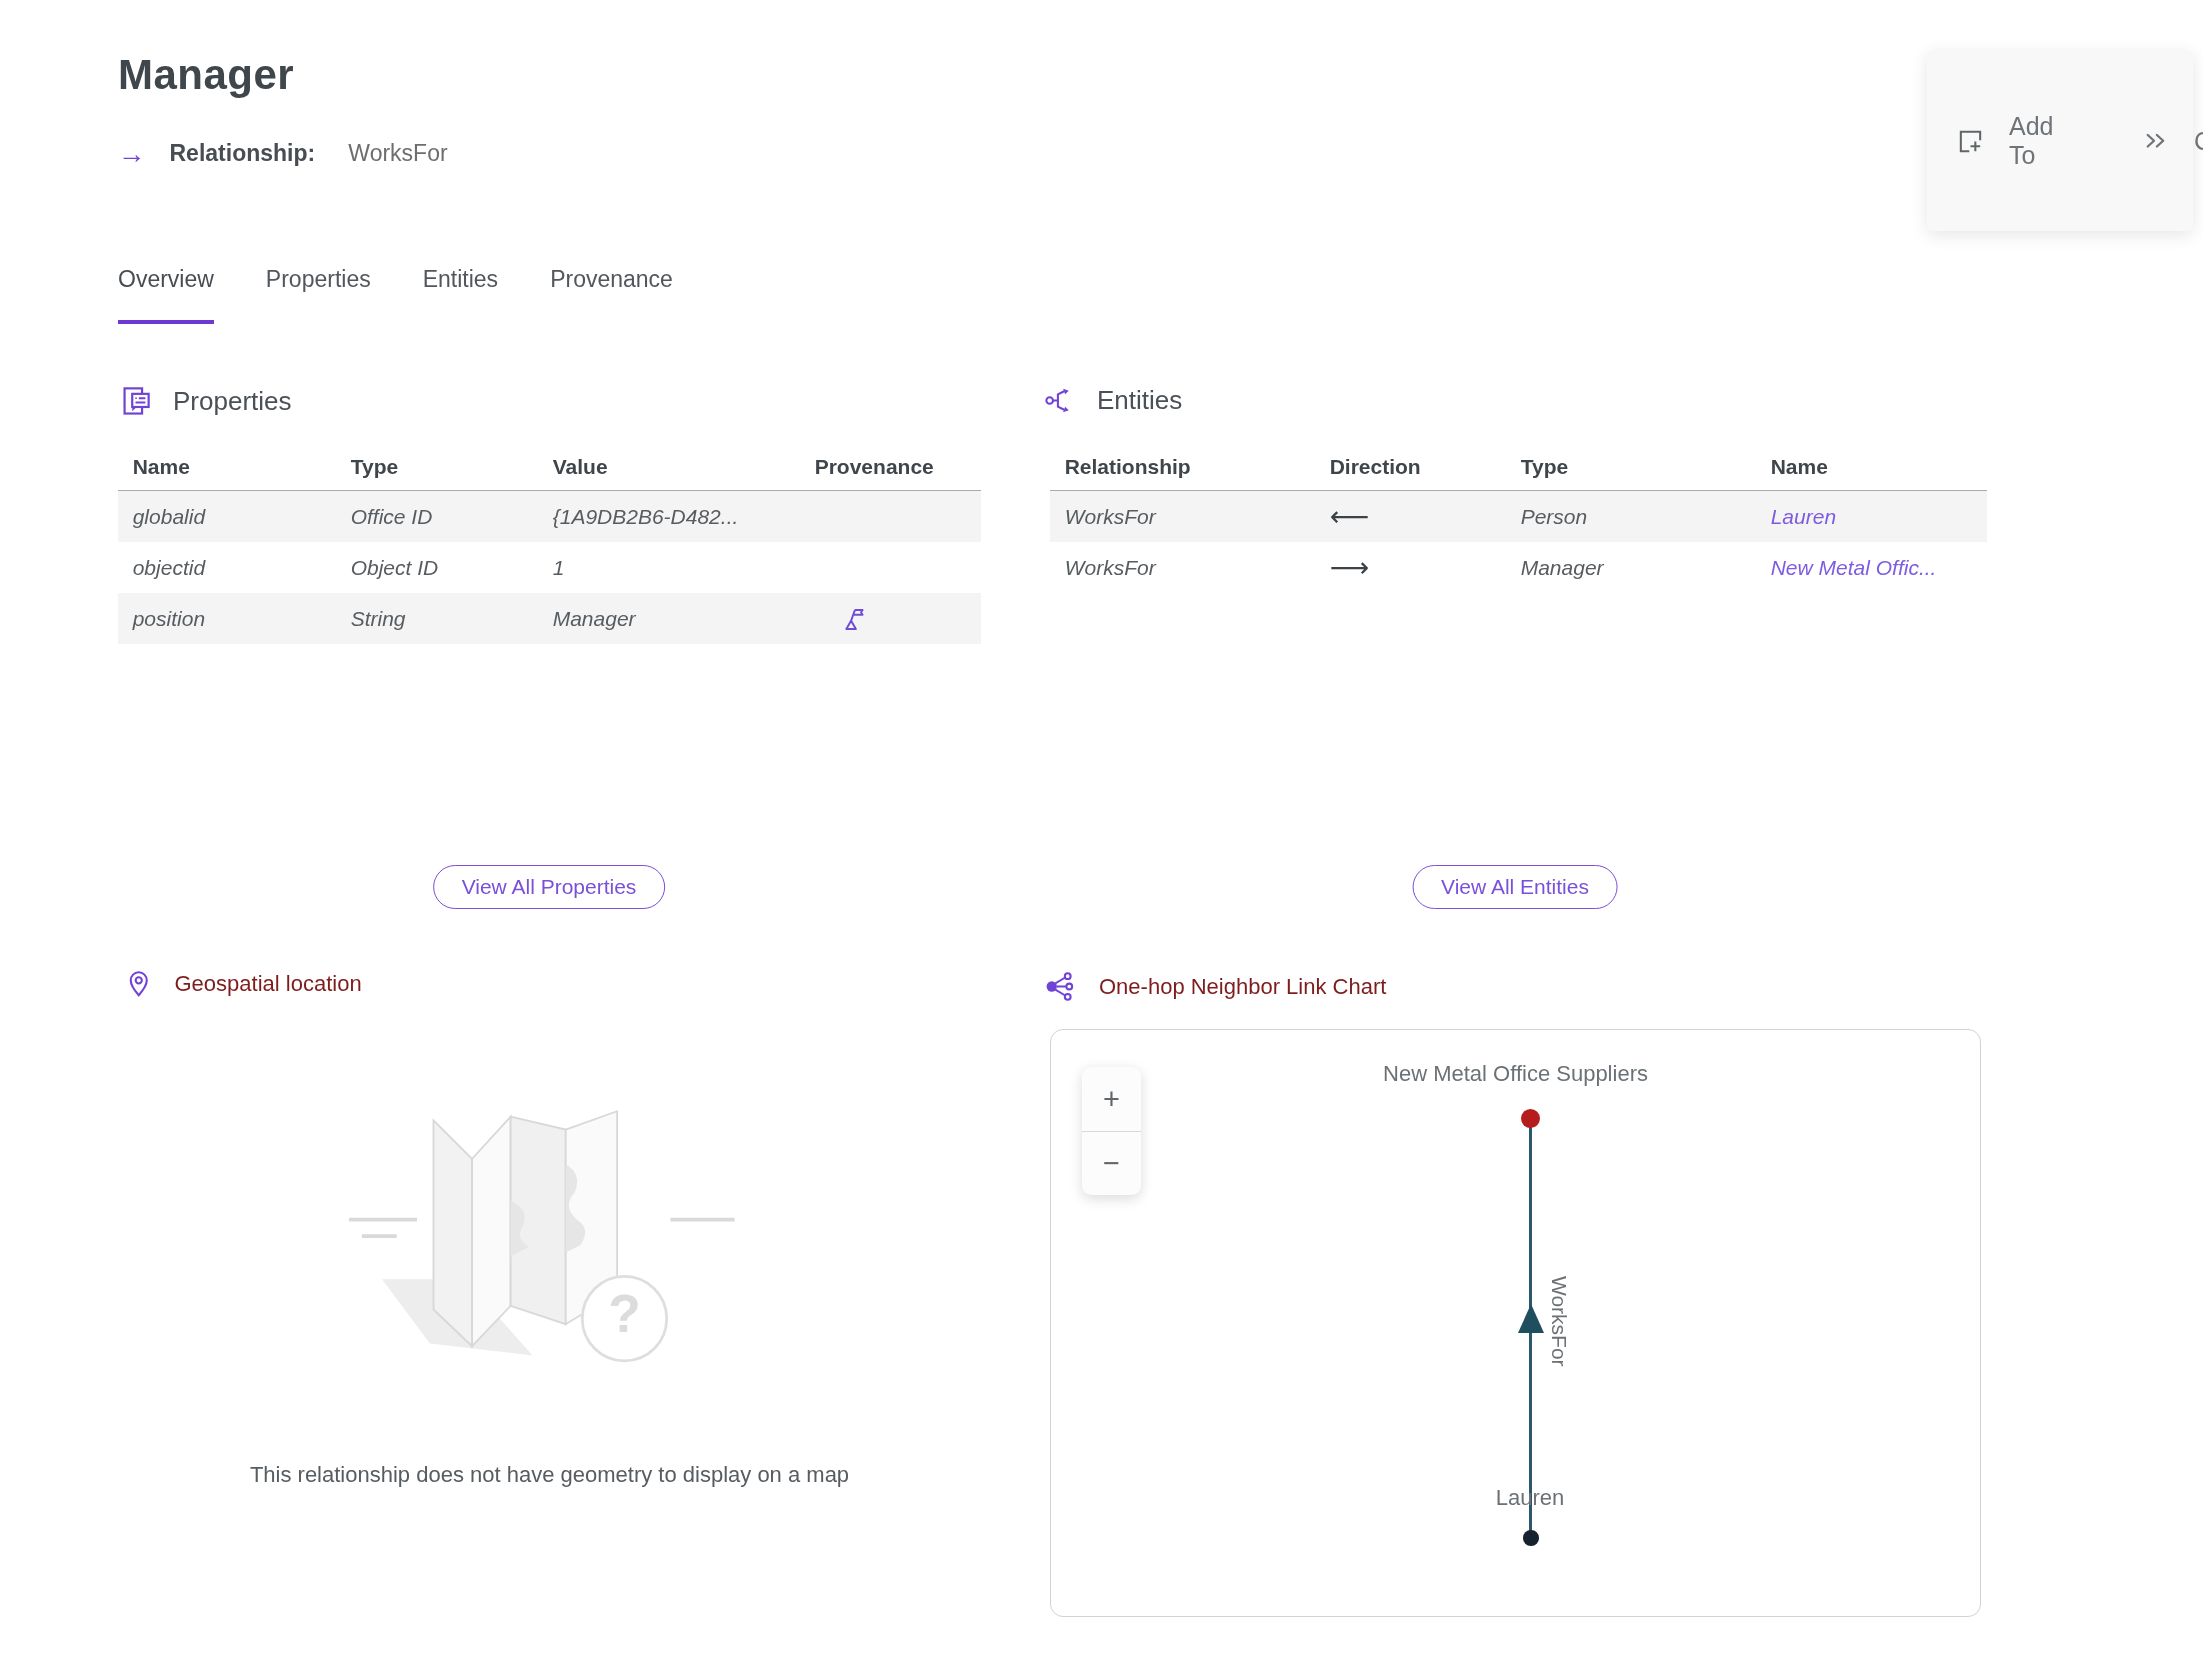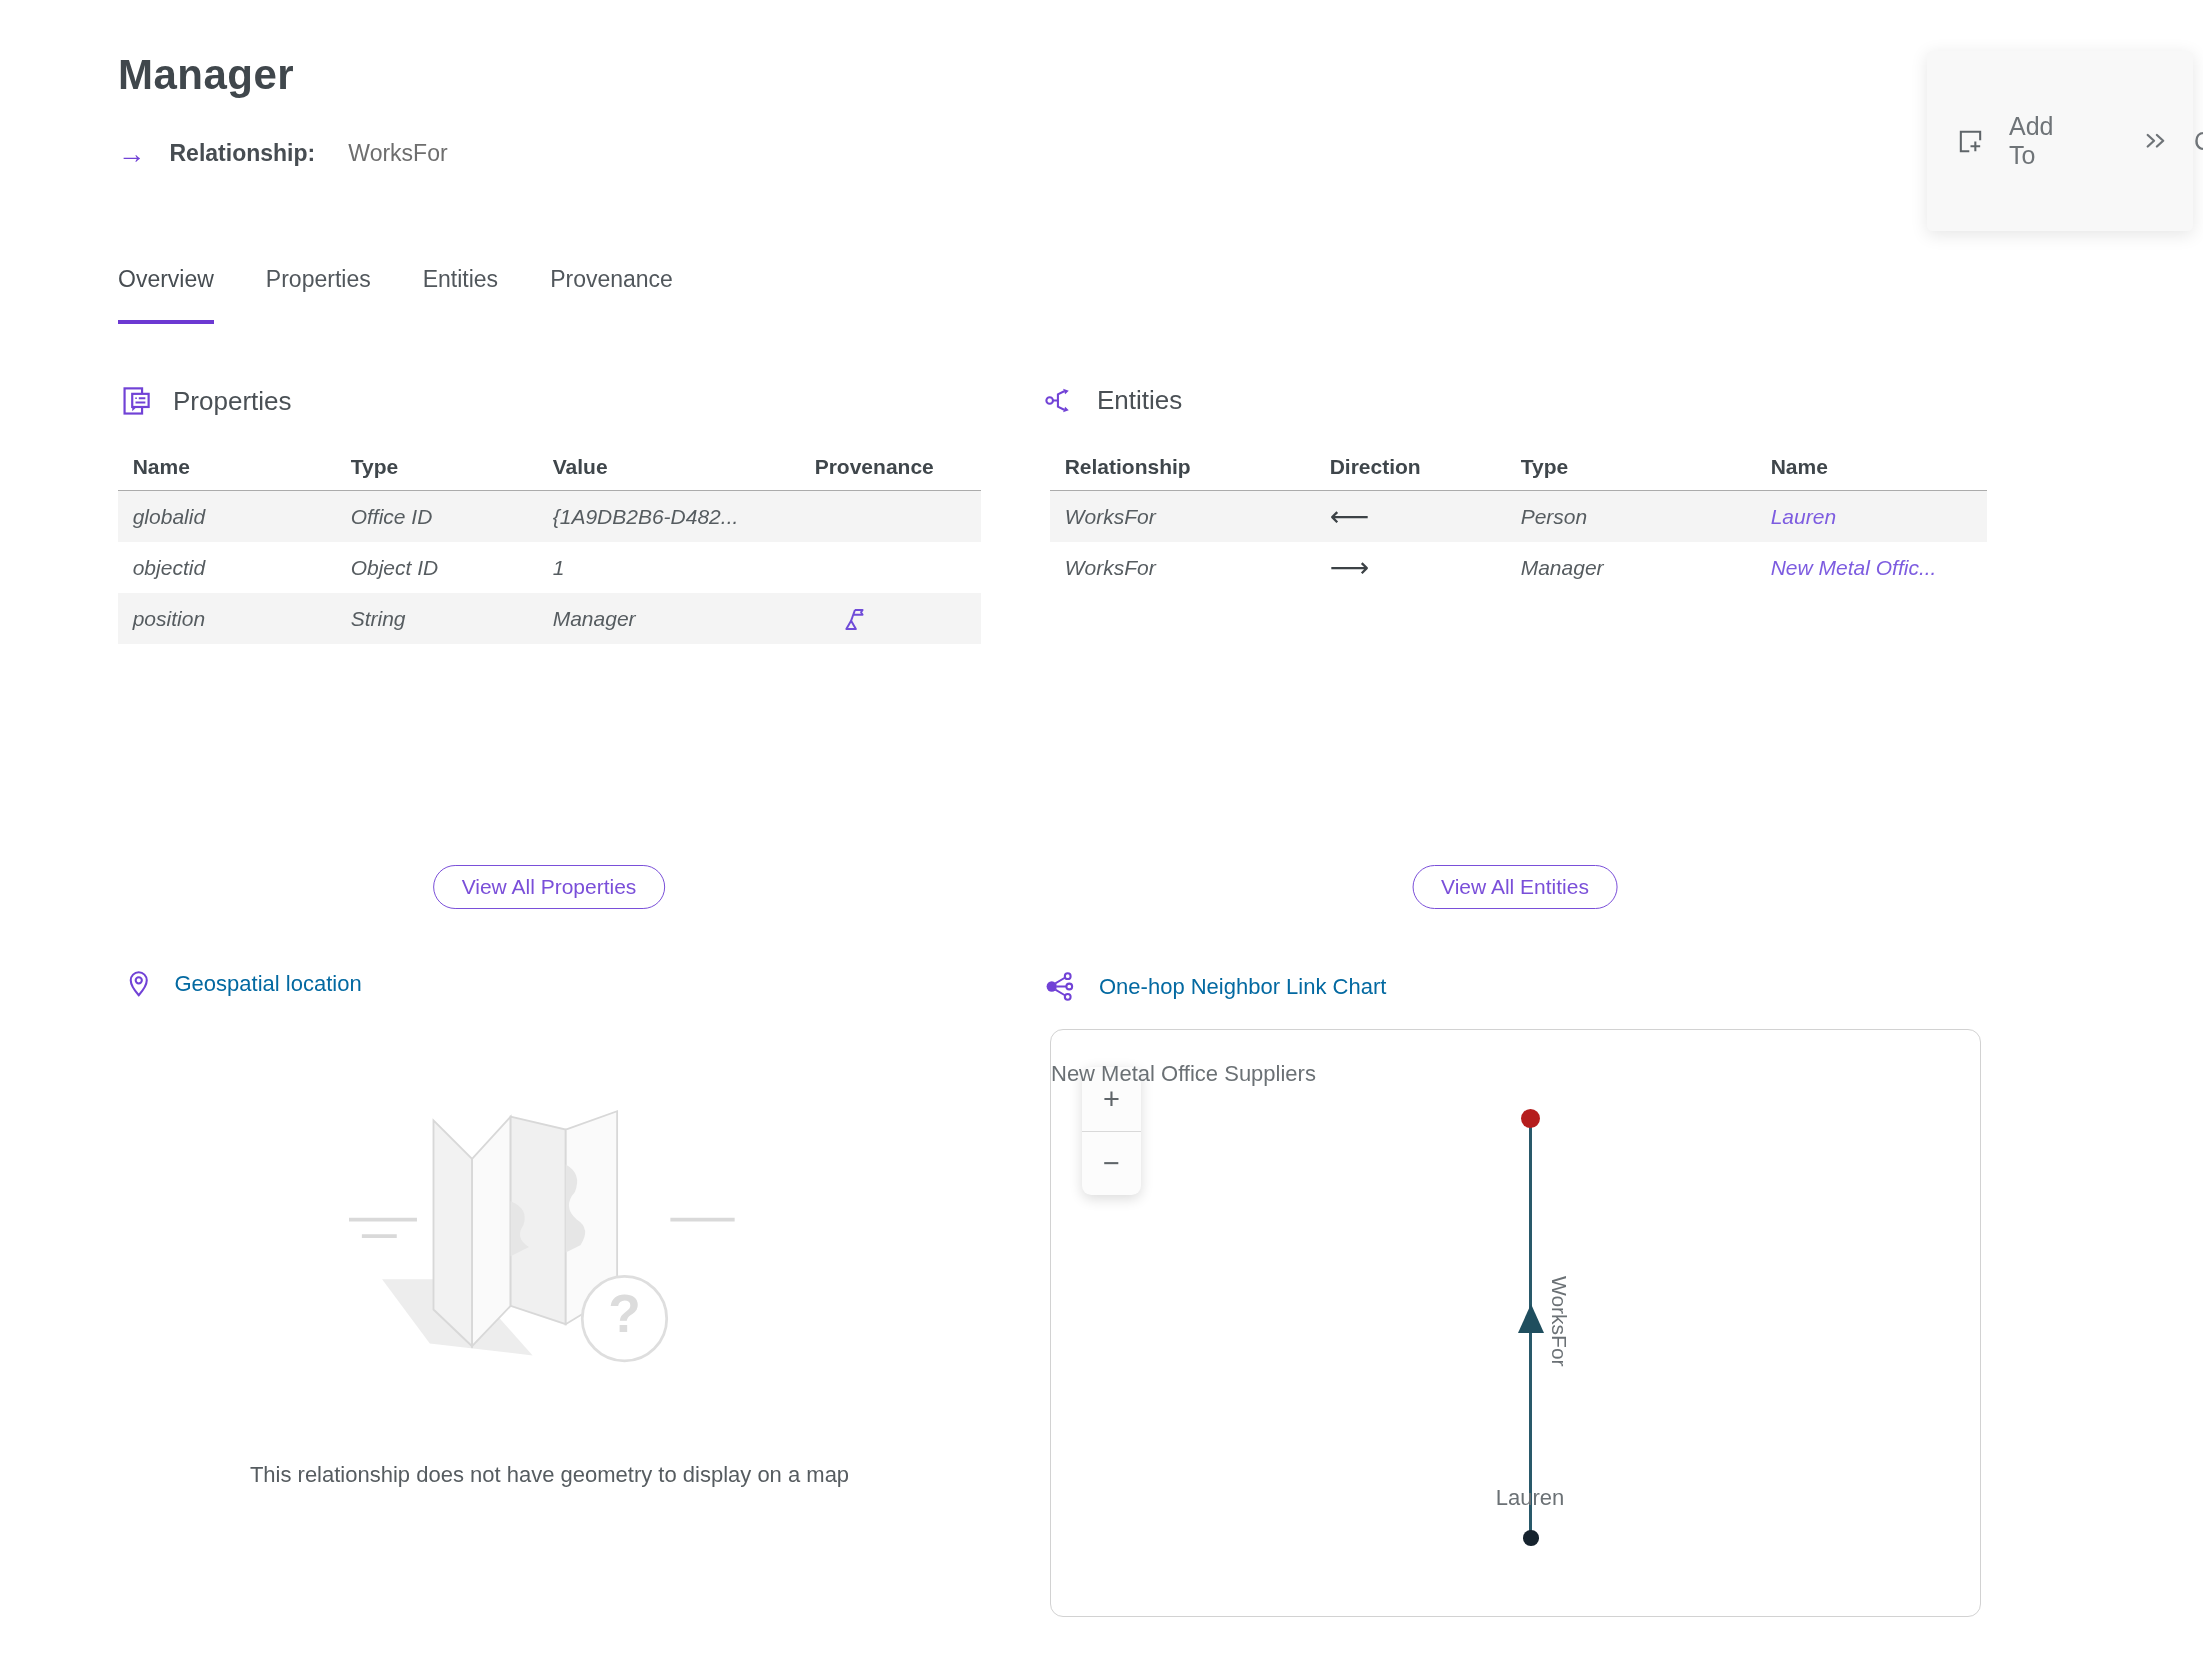--- a/index.html
+++ b/index.html
@@ -23,21 +23,21 @@
 
   
   #tabs { position:absolute; left:118px; top:266px; display:flex; gap:52px; }
   .tab { font-size:23px; color:#51575c; padding-bottom:27px; border-bottom:4.6px solid transparent; cursor:pointer; }
   .tab.active { color:#474d52; border-bottom-color:#6c39d2; }
 
   
   .section-header { position:absolute; display:flex; align-items:center; gap:20px; }
   .section-header .sh-title { font-size:26px; color:#4a5055; }
   .subsection-header { position:absolute; display:flex; align-items:center; gap:22px; }
-  .subsection-header .sh-title { font-size:22px; color:#0369a1; }
+  .subsection-header .sh-title { font-size:22px; color:#7f1d1d; }
 
   
   .gtable { position:absolute; font-size:21px; }
   .thead { display:grid; align-items:center; height:48px; border-bottom:0.9px solid #ababab; font-weight:700; color:#3f464b; }
   .trow  { display:grid; align-items:center; height:51px; color:#565c60;font-style:italic; }
   .trow:nth-child(even) { background:#f4f4f4; }
   .td, .th { padding-left:14.7px; white-space:nowrap; overflow:hidden; }
   #properties-table { left:118px; top:443px; width:863px; }
   #properties-table .thead, #properties-table .trow { grid-template-columns:218px 202px 262px 1fr; }
   #entities-table { left:1050px; top:443px; width:937px; }
@@ -54,21 +54,21 @@
   
   #geo-message { position:absolute; left:118px; top:1462px; width:863px; text-align:center; font-size:22px; color:#565c60; }
 
   
   #chart-card { position:absolute; left:1050px; top:1029px; width:931px; height:588px;
     border:1.8px solid #d2d2d2; border-radius:13px; background:#fff; }
   #zoom-ctrl { position:absolute; left:31px; top:37px; width:59px; border-radius:9.2px;
     background:#fcfcfc; box-shadow:0 3.7px 13px rgba(0,0,0,.14); overflow:hidden; }
   .zoom-btn { width:59px; height:64px; border:none; background:transparent; font-size:29px; color:#5f6569; cursor:pointer; font-family:inherit; }
   .zoom-btn + .zoom-btn { border-top:0.9px solid #d9d9d9; }
-  #node-top-label { position:absolute; left:0; top:31px; width:100%; font-size:22px; color:#6b7175; }
+  #node-top-label { position:absolute; left:0; top:31px; width:100%; text-align:center; font-size:22px; color:#6b7175; }
   #edge-line { position:absolute; left:478px; top:96px; width:2.8px; height:413px; }
   #edge-arrow { position:absolute; left:467px; top:274px; width:0; height:0;
     border-left:13px solid transparent; border-right:13px solid transparent; border-bottom:29px solid #1f4e5e; }
   #edge-label { position:absolute; left:496px; top:246px; writing-mode:vertical-rl; font-size:21px; color:#6b7175; }
   .chart-node { position:absolute; border-radius:50%; }
   #node-top-dot { left:470px; top:79px; width:19px; height:19px; }
   #node-bottom-dot { left:472px; top:500px; width:15.6px; height:15.6px; }
   #node-bottom-label { position:absolute; left:479px; top:455px; transform:translateX(-50%); font-size:22px; color:#6b7175; z-index:2; }
 
   svg { display:block; }

